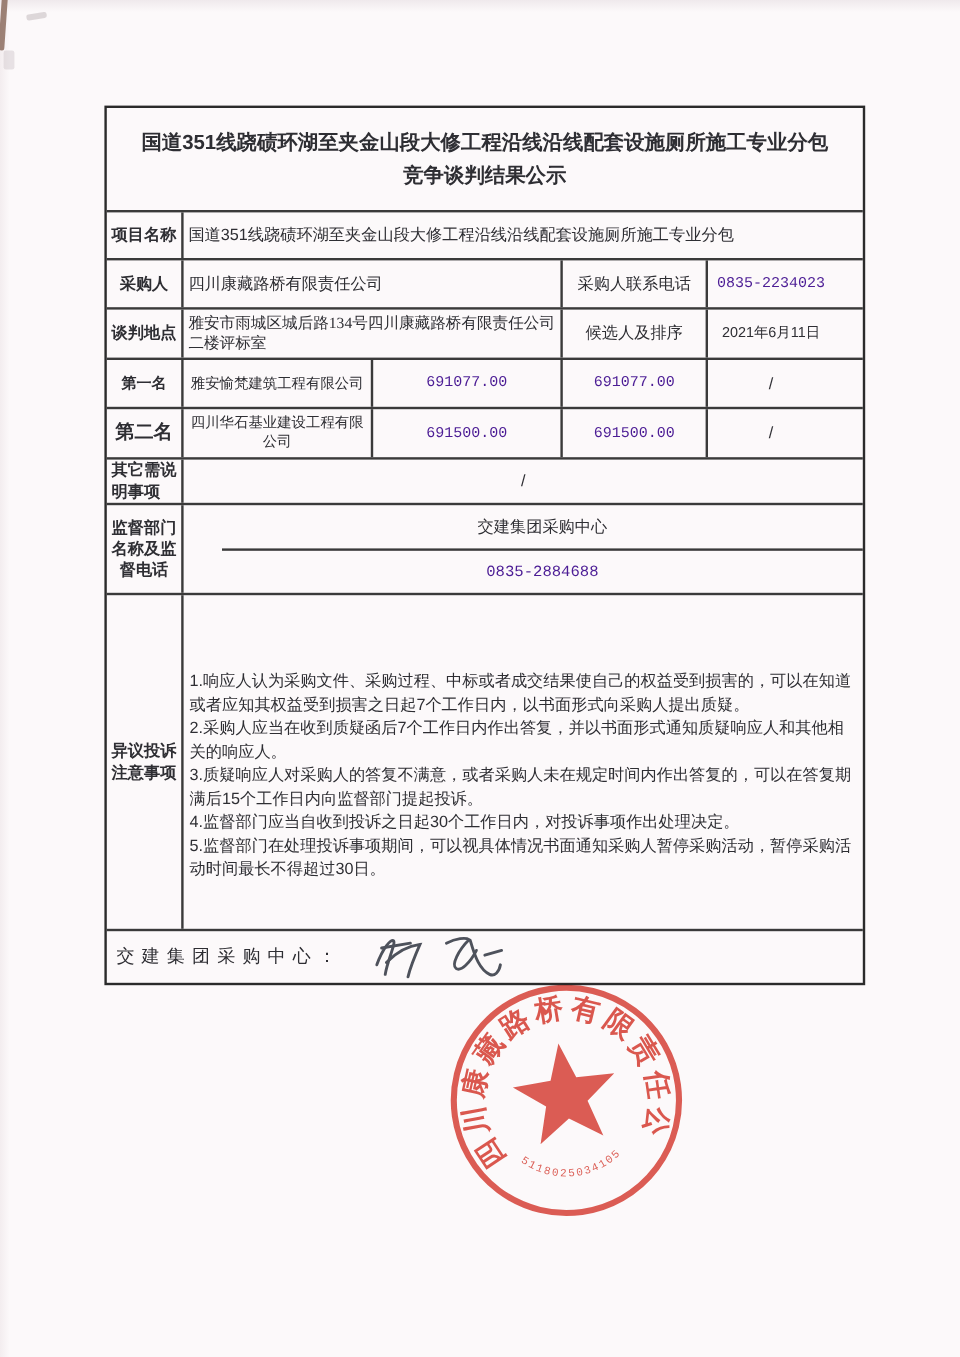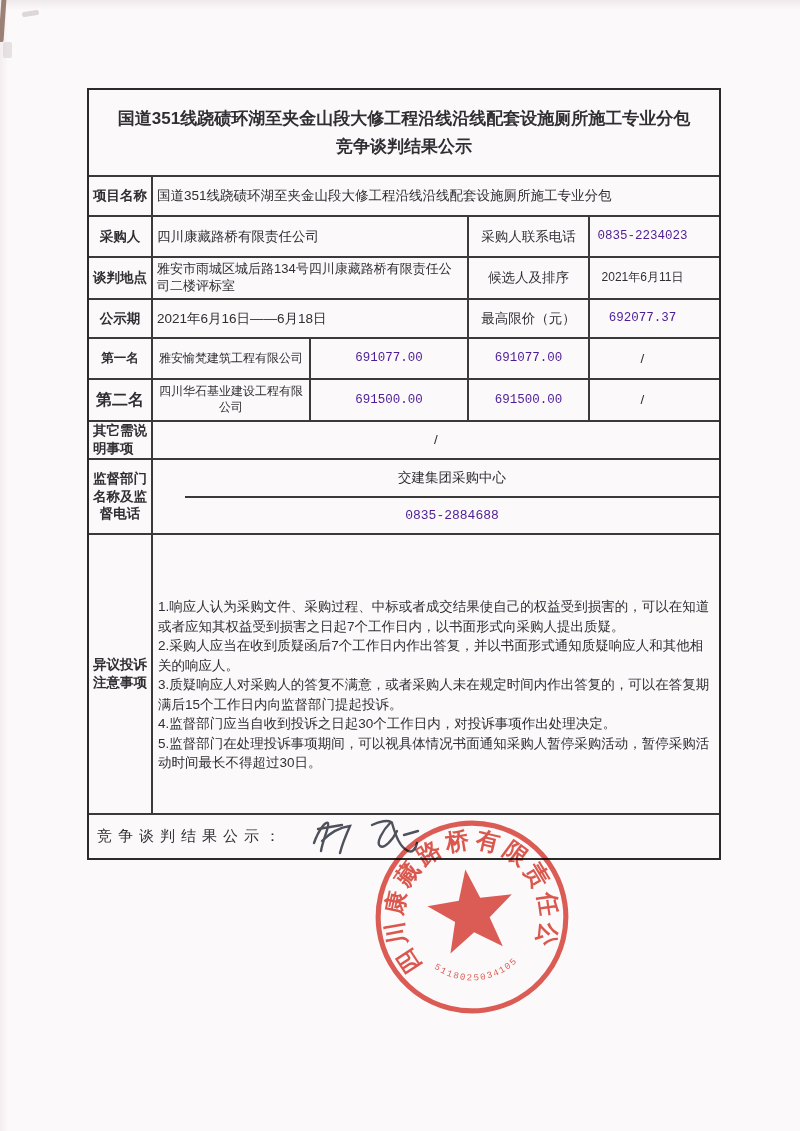--- a/index.html
+++ b/index.html
@@ -119,31 +119,25 @@
 
     <div class="row h41">
       <div class="cell c1">采购人</div>
       <div class="cell left" style="width:316px">四川康藏路桥有限责任公司</div>
       <div class="cell c4">采购人联系电话</div>
       <div class="cell c5 num">0835-2234023</div>
     </div>
 
     <div class="row h42">
       <div class="cell c1">谈判地点</div>
-      <div class="cell left" style="width:316px; font-size:13px;">雅安市雨城区城后路134号四川康藏路桥有限责任公司二楼评标室</div>
+      <div class="cell left" style="width:316px; font-size:13px;font-family:Liberation Serif, serif;">雅安市雨城区城后路134号四川康藏路桥有限责任公司二楼评标室</div>
       <div class="cell c4">候选人及排序</div>
       <div class="cell c5" style="font-size:12px;">2021年6月11日</div>
     </div>
 
-    <div class="row h39">
-      <div class="cell c1">公示期</div>
-      <div class="cell left" style="width:316px">2021年6月16日——6月18日</div>
-      <div class="cell c4">最高限价（元）</div>
-      <div class="cell c5 num">692077.37</div>
-    </div>
 
 
     <div class="row h41">
       <div class="cell c1" style="font-size:12.5px">第一名</div>
       <div class="cell c2 name-cell">雅安愉梵建筑工程有限公司</div>
       <div class="cell c3 num">691077.00</div>
       <div class="cell c4 num">691077.00</div>
       <div class="cell c5">/</div>
     </div>
 
@@ -173,21 +167,21 @@
       <div class="obj-text">
         <div>1.响应人认为采购文件、采购过程、中标或者成交结果使自己的权益受到损害的，可以在知道或者应知其权益受到损害之日起7个工作日内，以书面形式向采购人提出质疑。</div>
         <div>2.采购人应当在收到质疑函后7个工作日内作出答复，并以书面形式通知质疑响应人和其他相关的响应人。</div>
         <div>3.质疑响应人对采购人的答复不满意，或者采购人未在规定时间内作出答复的，可以在答复期满后15个工作日内向监督部门提起投诉。</div>
         <div>4.监督部门应当自收到投诉之日起30个工作日内，对投诉事项作出处理决定。</div>
         <div>5.监督部门在处理投诉事项期间，可以视具体情况书面通知采购人暂停采购活动，暂停采购活动时间最长不得超过30日。</div>
       </div>
     </div>
 
     <div class="row sig-row">
-      <span class="sig-label">竞争谈判结果公示：</span>
+      <span class="sig-label">交建集团采购中心：</span>
       <svg class="sig-svg" width="190" height="52" viewBox="0 0 190 52">
         <g fill="none" stroke="#3c404b" stroke-width="2.4" stroke-linecap="round" opacity="0.9">
           <path d="M14,34 C19,20 26,12 28,14 C30,16 23,30 21,42"></path>
           <path d="M22,32 C32,22 42,18 50,17 C46,26 42,36 40,44"></path>
           <path d="M18,20 L42,16"></path>
           <path d="M72,16 C80,12 88,11 91,13 C82,22 76,34 80,37 C84,40 92,32 97,22"></path>
           <path d="M92,14 C96,28 100,38 108,42 C112,44 116,40 117,34"></path>
           <path d="M104,26 L118,22"></path>
         </g>
       </svg>

